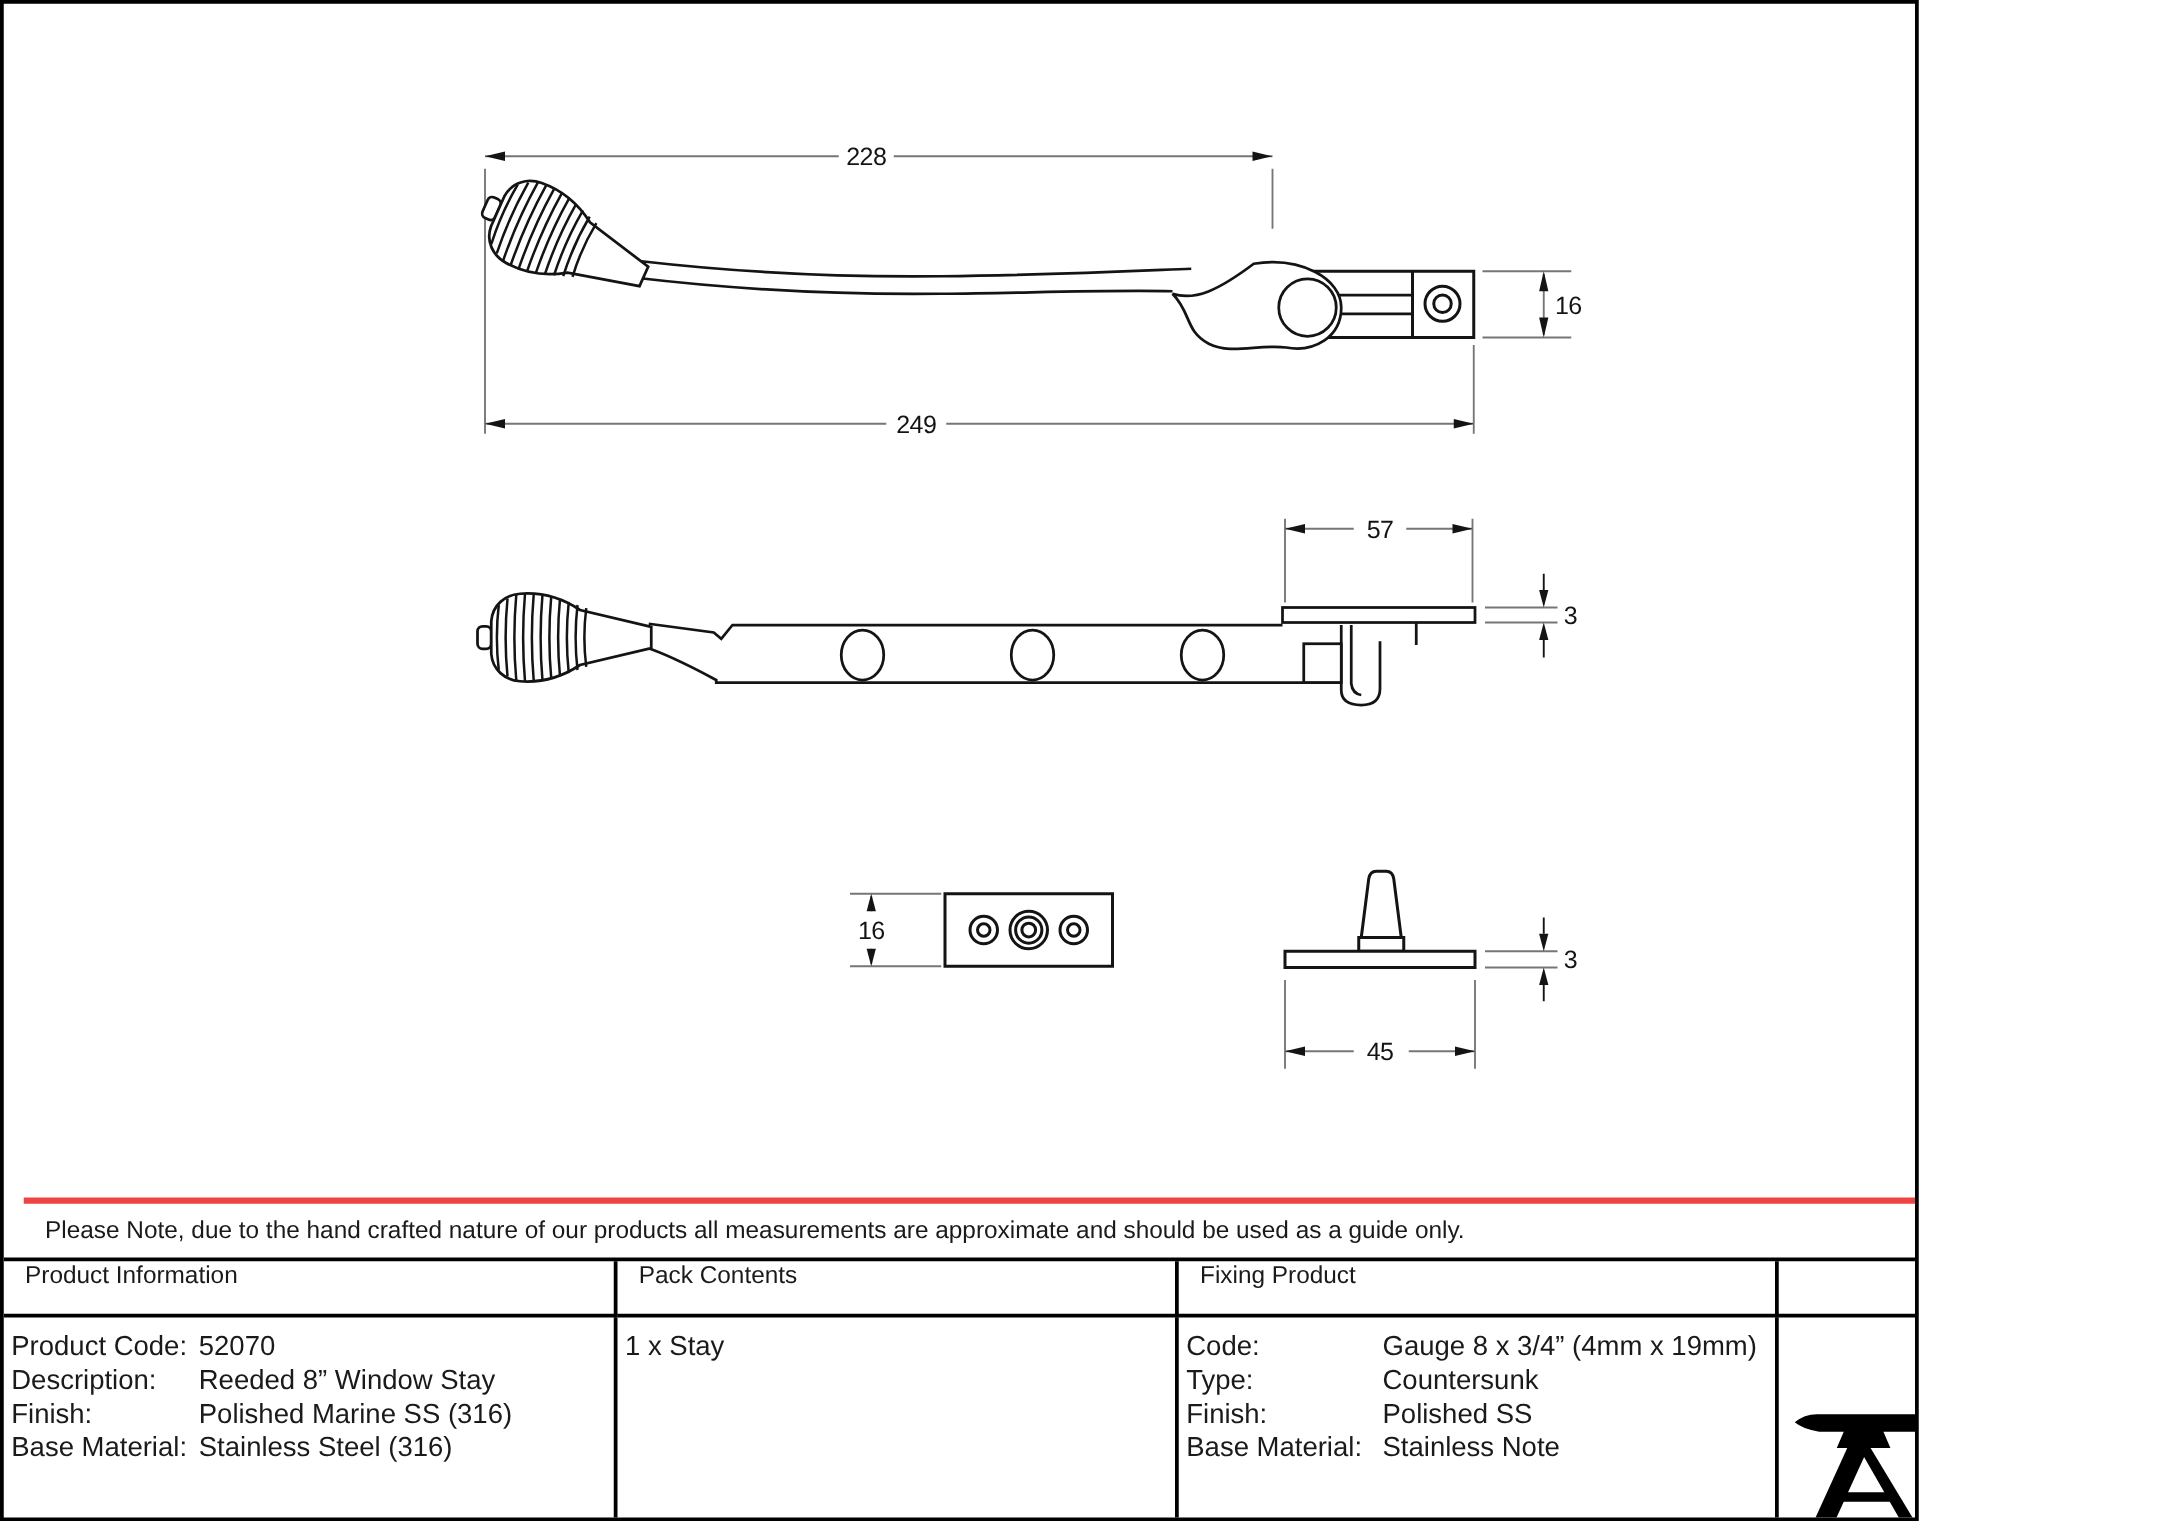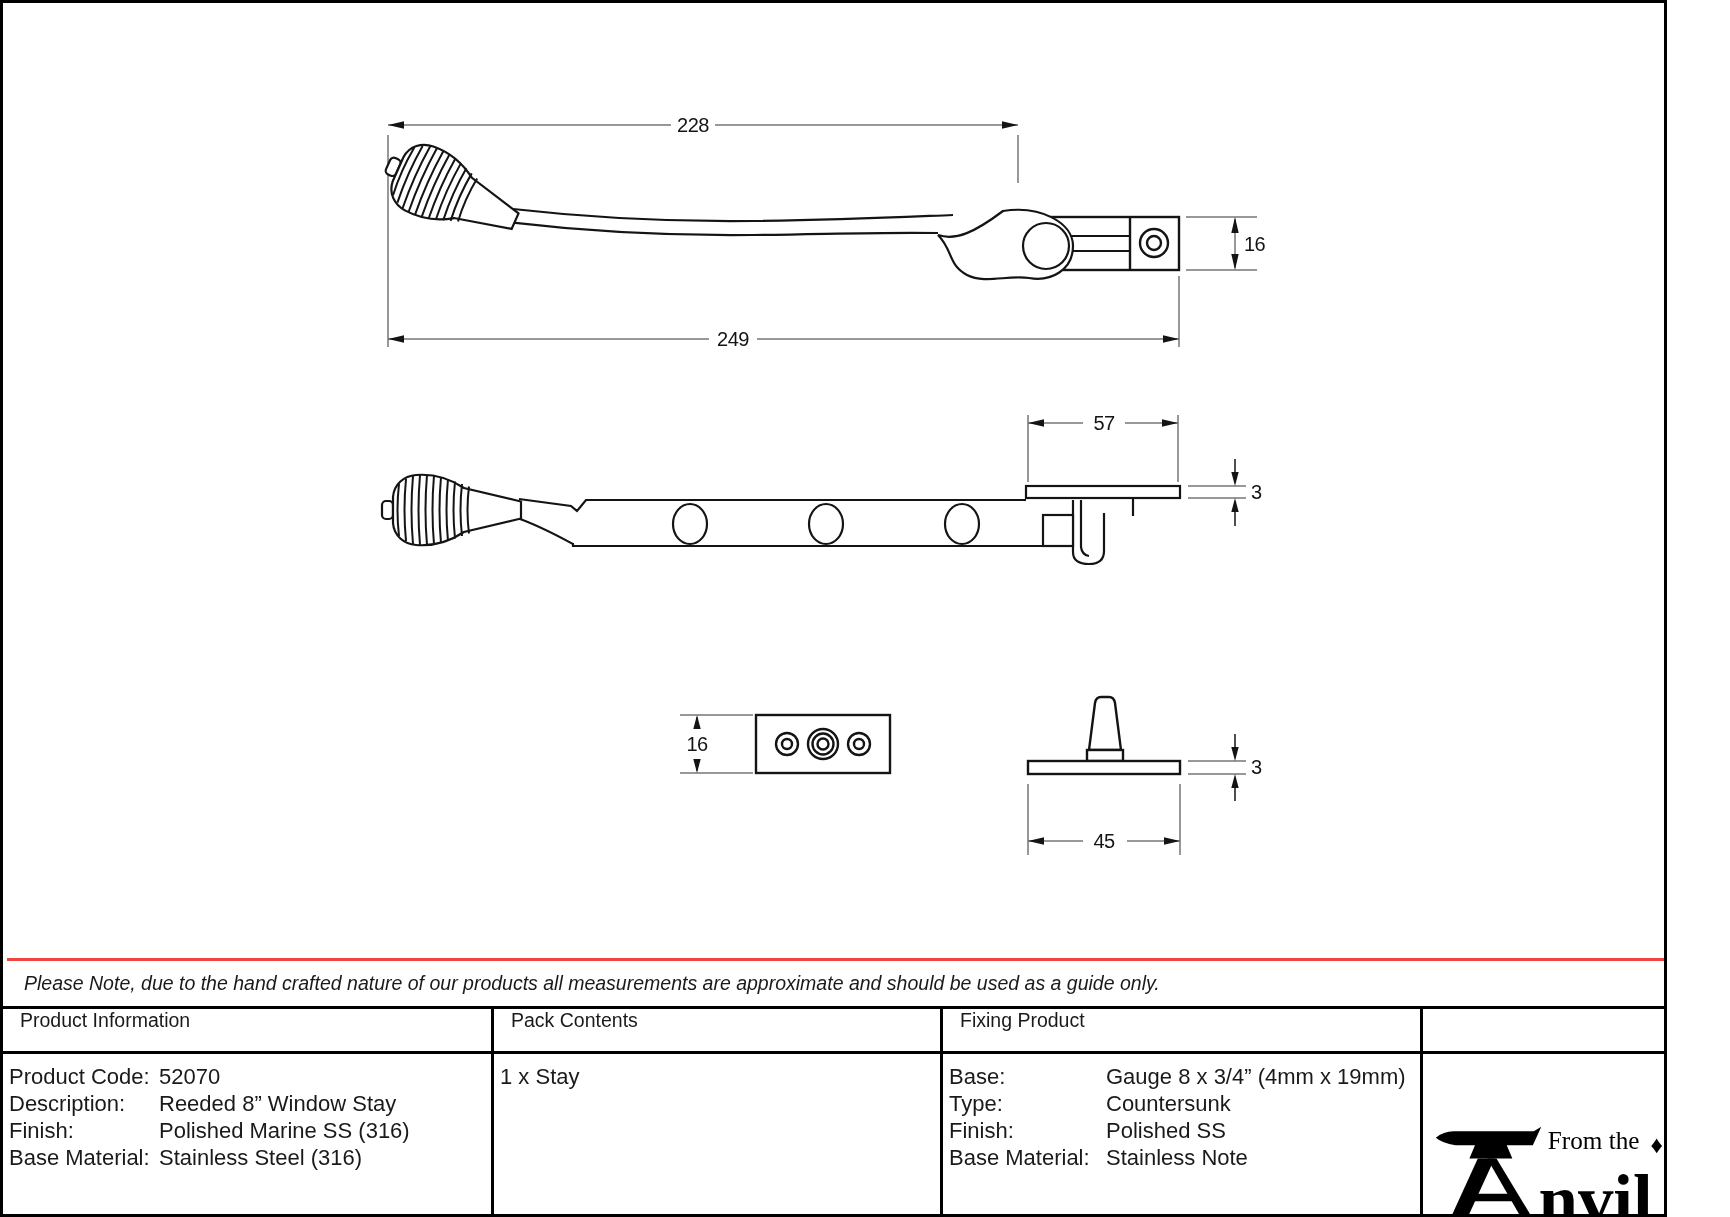--- a/index.html
+++ b/index.html
@@ -1,26 +1,26 @@
 <!DOCTYPE html>
 <html><head>
 <meta charset="utf-8">
 <style>
   html,body{margin:0;padding:0;background:#fff;}
   .page{
-    position:relative;width:1667px;height:1217px;box-sizing:border-box;
+    position:relative;width:1535px;height:1217px;box-sizing:border-box;
     border:3px solid #000;background:#fff;overflow:hidden;
     font-family:"Liberation Sans",sans-serif;color:#1a1a1a;
   }
   svg text{font-family:"Liberation Sans",sans-serif;}
   .dimtxt{font-size:20px;fill:#141414;letter-spacing:-0.5px;}
   .note{
-    position:absolute;left:4px;right:0;top:955px;height:48px;box-sizing:border-box;
-    border-top:3px solid #ef4444;display:flex;align-items:center;
-    padding-left:17px;font-size:19.5px;font-style:italic;
+    position:absolute;left:16px;right:0;top:955px;height:48px;box-sizing:border-box;
+    border-top:5px solid #ef4444;display:flex;align-items:center;
+    padding-left:17px;font-size:19.5px;
   }
   .tbl{
     position:absolute;left:0;right:0;top:1003px;bottom:0;box-sizing:border-box;
     border-top:3px solid #000;
     display:grid;grid-template-columns:491px 449px 480px 1fr;grid-template-rows:45px 1fr;
   }
   .cell{box-sizing:border-box;}
   .hcell{
     border-bottom:3px solid #000;display:flex;align-items:flex-start;
     padding-left:17px;font-size:19.5px;
@@ -204,21 +204,21 @@
         <span>Stainless Steel (316)</span>
       </div>
     </div>
 
     <div class="cell bcell vline">
       <div>1 x Stay</div>
     </div>
 
     <div class="cell bcell vline">
       <div class="kv3">
-        <span>Base:</span>
+        <span>Code:</span>
         <span>Gauge 8 x 3/4” (4mm x 19mm)</span>
         <span>Type:</span>
         <span>Countersunk</span>
         <span>Finish:</span>
         <span>Polished SS</span>
         <span>Base Material:</span>
         <span>Stainless Note</span>
       </div>
     </div>
 

